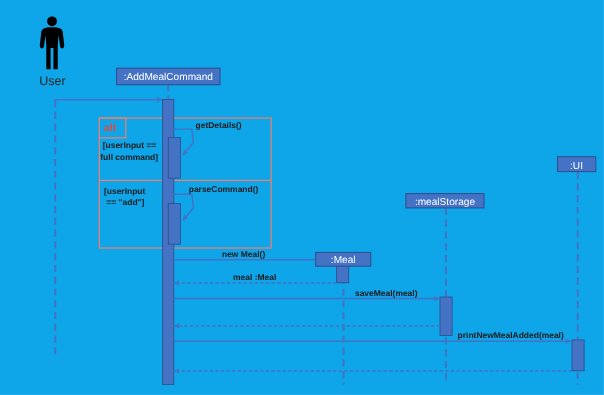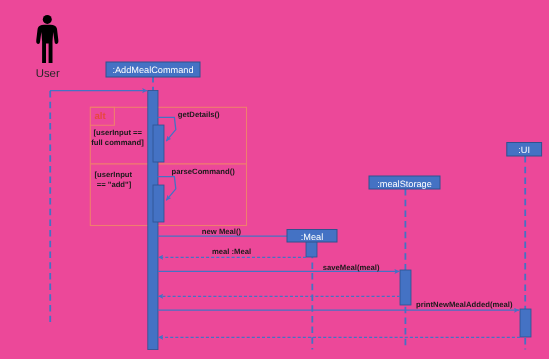--- a/index.html
+++ b/index.html
@@ -1,18 +1,18 @@
 <!DOCTYPE html>
 <html><head>
 <meta charset="utf-8">
 <title>Sequence Diagram</title>
 <style>
   html,body{margin:0;padding:0;background:#ffffff;}
   body{width:549px;height:359px;overflow:hidden;font-family:"Liberation Sans",sans-serif;-webkit-font-smoothing:antialiased;text-rendering:geometricPrecision;}
-  #stage{position:relative;width:549px;height:359px;background:#ec4899;}
+  #stage{position:relative;width:549px;height:359px;background:#0ea5e9;}
   svg#diagram{position:absolute;left:0;top:0;width:549px;height:359px;}
   .lbl{font-family:"Liberation Sans",sans-serif;font-weight:bold;font-size:7.7px;fill:#1a1a1a;}
   .actorlbl{font-family:"Liberation Sans",sans-serif;font-weight:normal;font-size:11.4px;fill:#262626;}
   .boxlbl{font-family:"Liberation Sans",sans-serif;font-weight:normal;font-size:9.2px;fill:#ffffff;}
   .altlbl{font-family:"Liberation Sans",sans-serif;font-weight:bold;font-size:9.6px;fill:#e8473c;}
 </style>
 </head>
 <body>
 
 <div id="stage">

